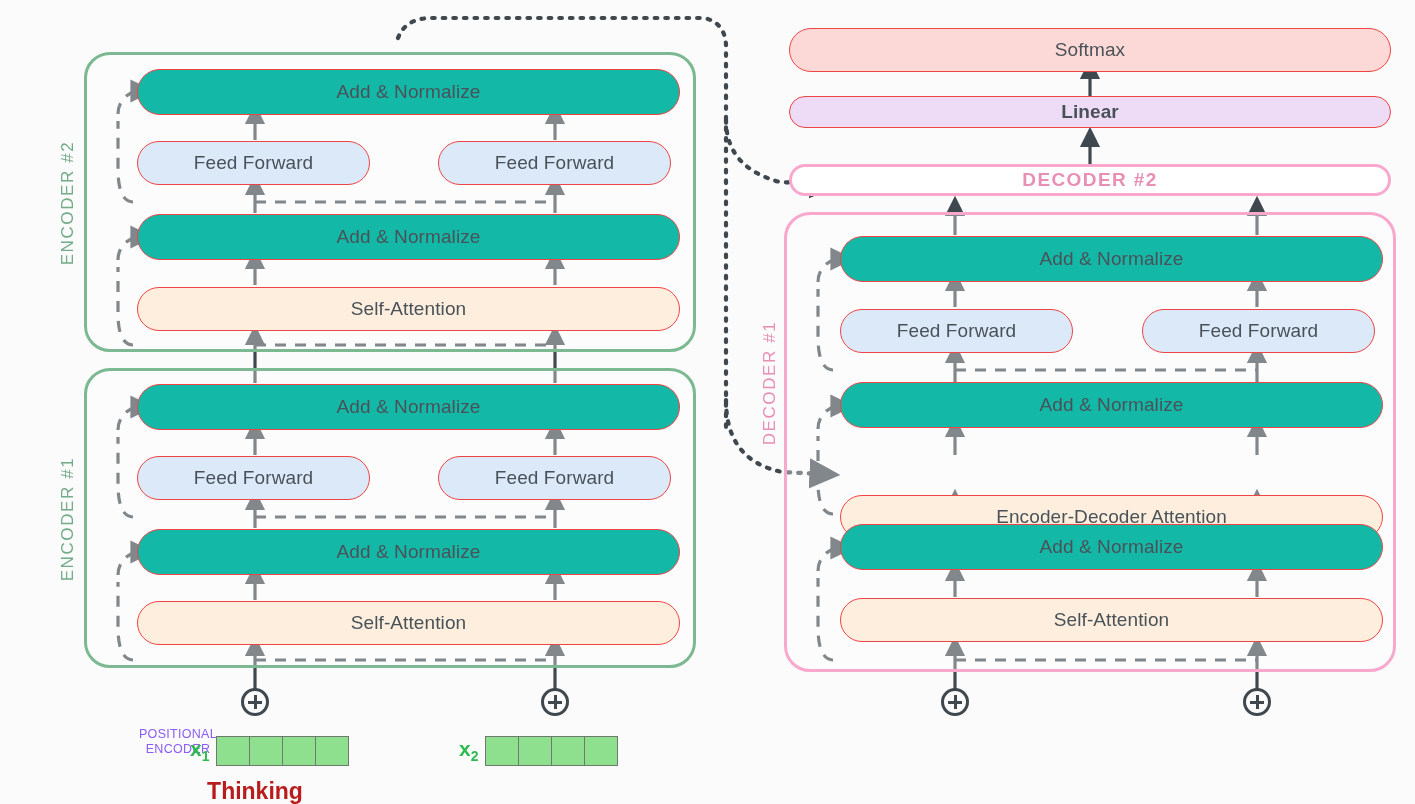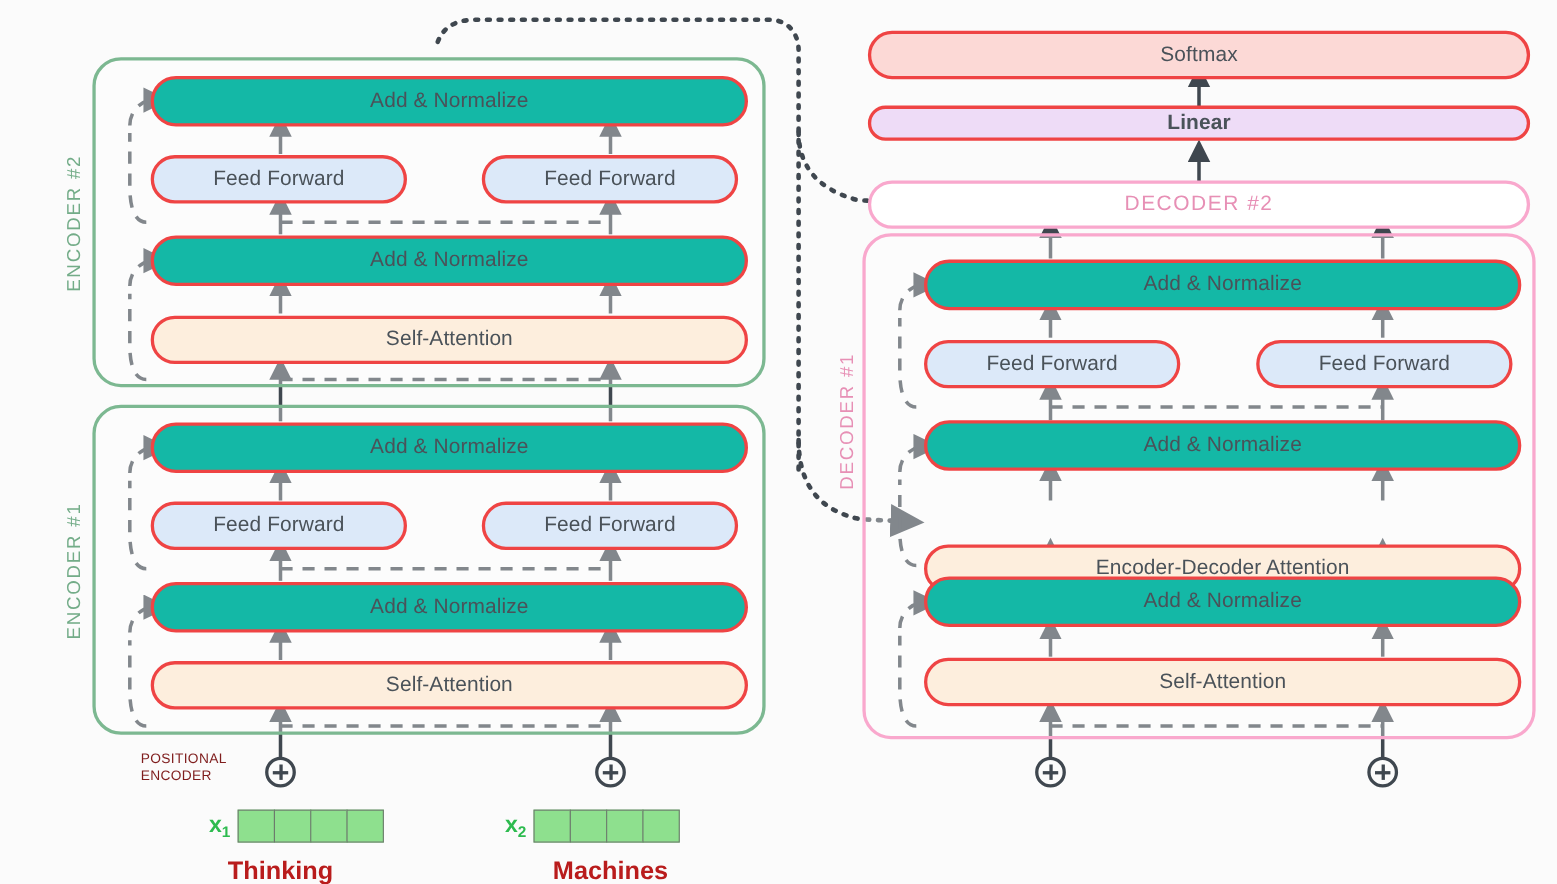--- a/index.html
+++ b/index.html
@@ -9,21 +9,21 @@
     font-family: "Liberation Sans", sans-serif;
     overflow: hidden;
   }
   #stage { position: relative; width: 1415px; height: 804px; }
 
   svg.wires { position:absolute; left:0; top:0; width:1415px; height:804px; pointer-events:none; }
 
   
   .block {
     position: absolute;
-    border: 3px solid #ef4444;
+    border: 1px solid #ef4444;
     border-radius: 999px;
     display: flex; align-items: center; justify-content: center;
     color: #4a5259;
     font-size: 19px;
     letter-spacing: .1px;
     white-space: nowrap;
     z-index: 5;
   }
   .block.addnorm { background:#14b8a6; }
   .block.ff      { background:#dce9f9; }
@@ -77,24 +77,25 @@
   .plus::before, .plus::after {
     content:""; position:absolute; background:#3f474f;
   }
   .plus::before { left:50%; top:4px; width:3px; height:14px; margin-left:-1.5px; }
   .plus::after  { top:50%; left:4px; height:3px; width:14px; margin-top:-1.5px; }
 
   .pe-label {
     position:absolute;
     font-size:12.5px;
     line-height:15px;
-    color:#7f1d1d;
-    text-align:left;
+    color:#8b5cf6;
+    text-align:center;
     letter-spacing:.3px;
     z-index:6;
+    margin-top:44px;
   }
 
   
   .embed-row { position:absolute; display:flex; align-items:center; z-index:6; }
   .embed-lbl {
     color:#2dbb4f; font-weight:bold; font-size:21px; margin-right:8px;
   }
   .embed-lbl sub { font-size:14px; }
   .embed-cells { display:flex; }
   .cell {
@@ -241,26 +242,25 @@
 
   <div class="embed-row" style="left:459px; top:736px;">
     <span class="embed-lbl">x<sub>2</sub></span>
     <span class="embed-cells">
       <span class="cell"></span>
       <span class="cell"></span>
       <span class="cell"></span>
       <span class="cell"></span>
     </span>
   </div>
-  <div class="word" style="left:455px; top:778px; width:200px;">Machines</div>
 
   <div class="block softmax" style="left:789px; top:28px; width:602px; height:44px;">Softmax</div>
   <div class="block linear" style="left:789px; top:96px; width:602px; height:32px;font-weight:bold;">Linear</div>
 
-  <div class="decoder2" style="left:789px; top:164px; width:602px; height:44px;">DECODER #2</div>
+  <div class="decoder2" style="left:789px; top:164px; width:602px; height:32px;font-weight:bold;">DECODER #2</div>
 
   <div class="group dec" style="left:784px; top:212px; width:612px; height:460px;"></div>
   <div class="group-label dec" style="left:700px; top:373px; width:140px; text-align:center;">DECODER #1</div>
 
   <div class="block addnorm" style="left:840px; top:236px; width:543px; height:46px;">Add &amp; Normalize</div>
   <div class="block ff" style="left:840px; top:309px; width:233px; height:44px;">Feed Forward</div>
   <div class="block ff" style="left:1142px; top:309px; width:233px; height:44px;">Feed Forward</div>
   <div class="block addnorm" style="left:840px; top:382px; width:543px; height:46px;">Add &amp; Normalize</div>
   <div class="block attn" style="left:840px; top:455px; width:543px; height:44px;margin-top:40px;">Encoder-Decoder Attention</div>
   <div class="block addnorm" style="left:840px; top:524px; width:543px; height:46px;">Add &amp; Normalize</div>

